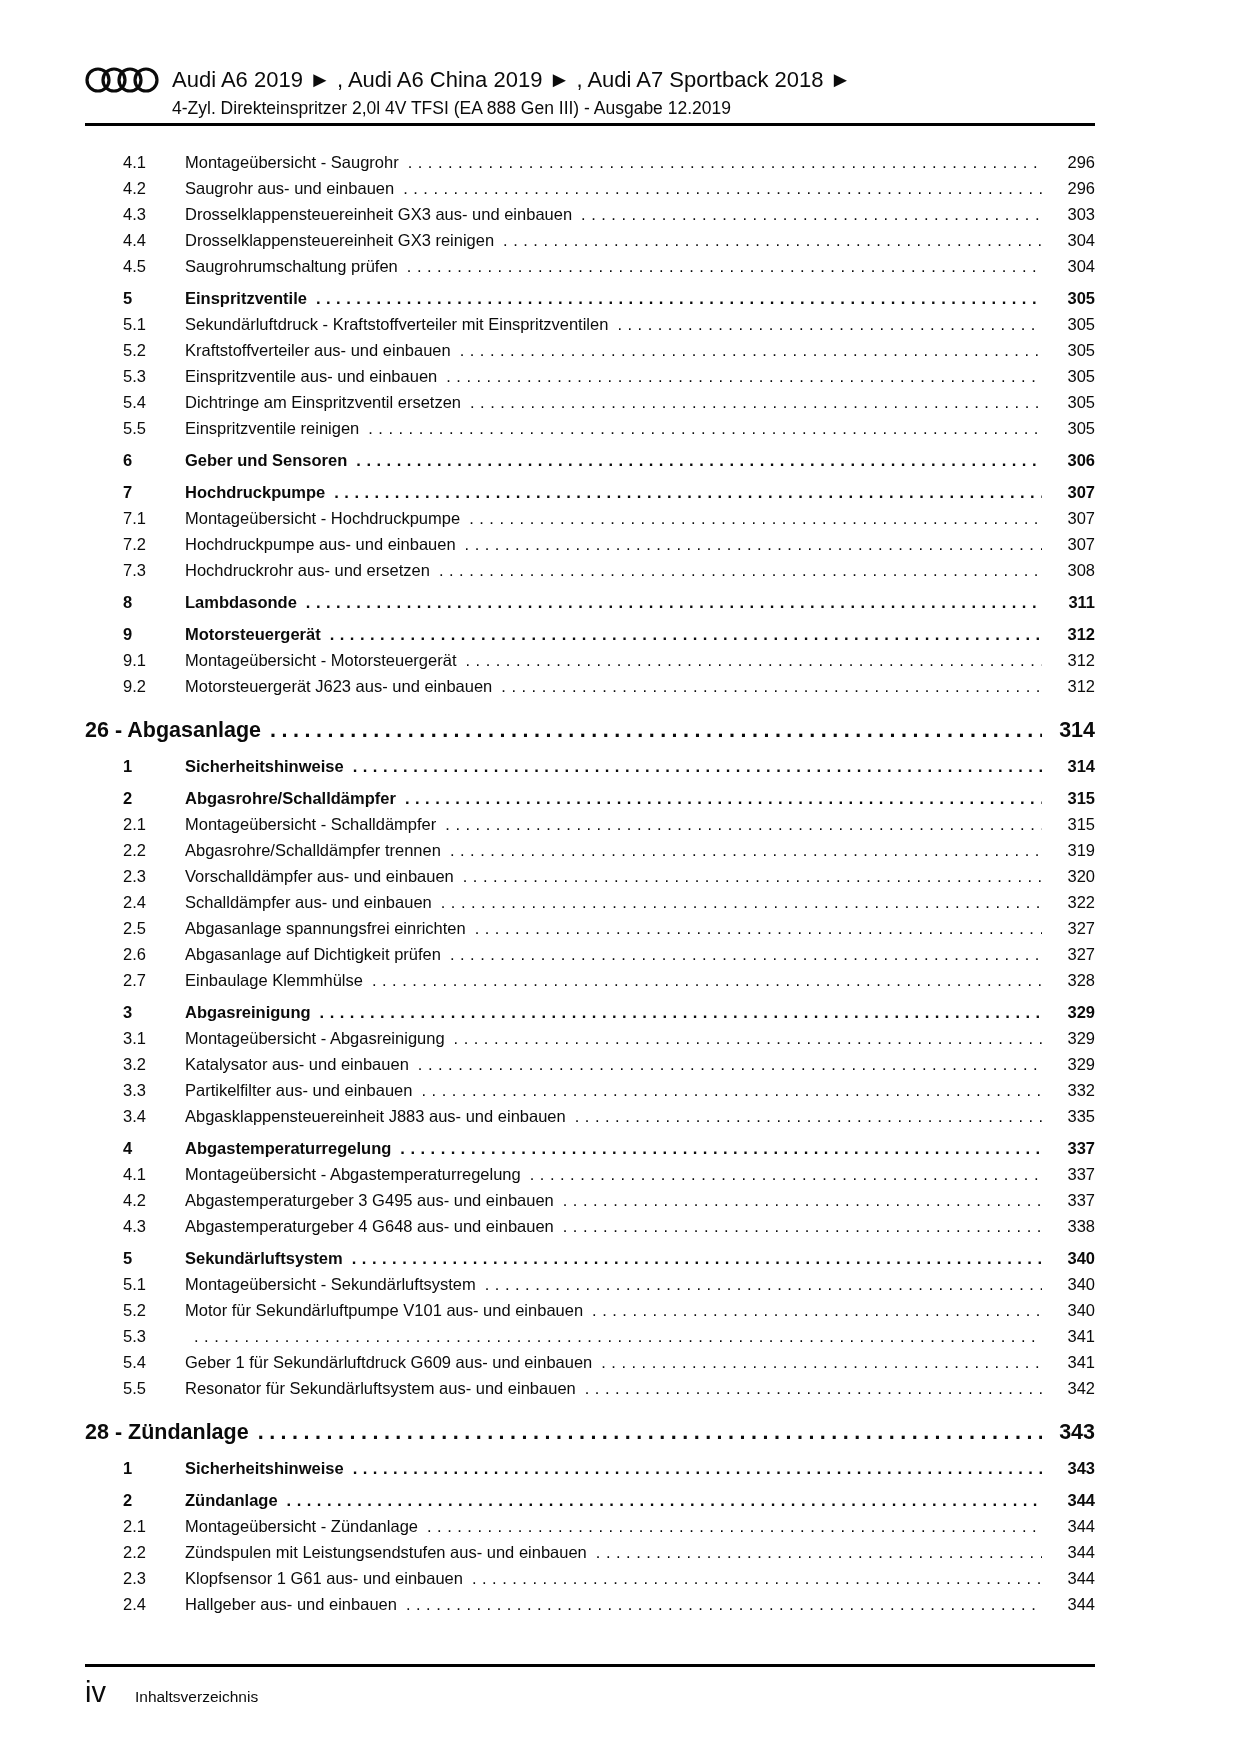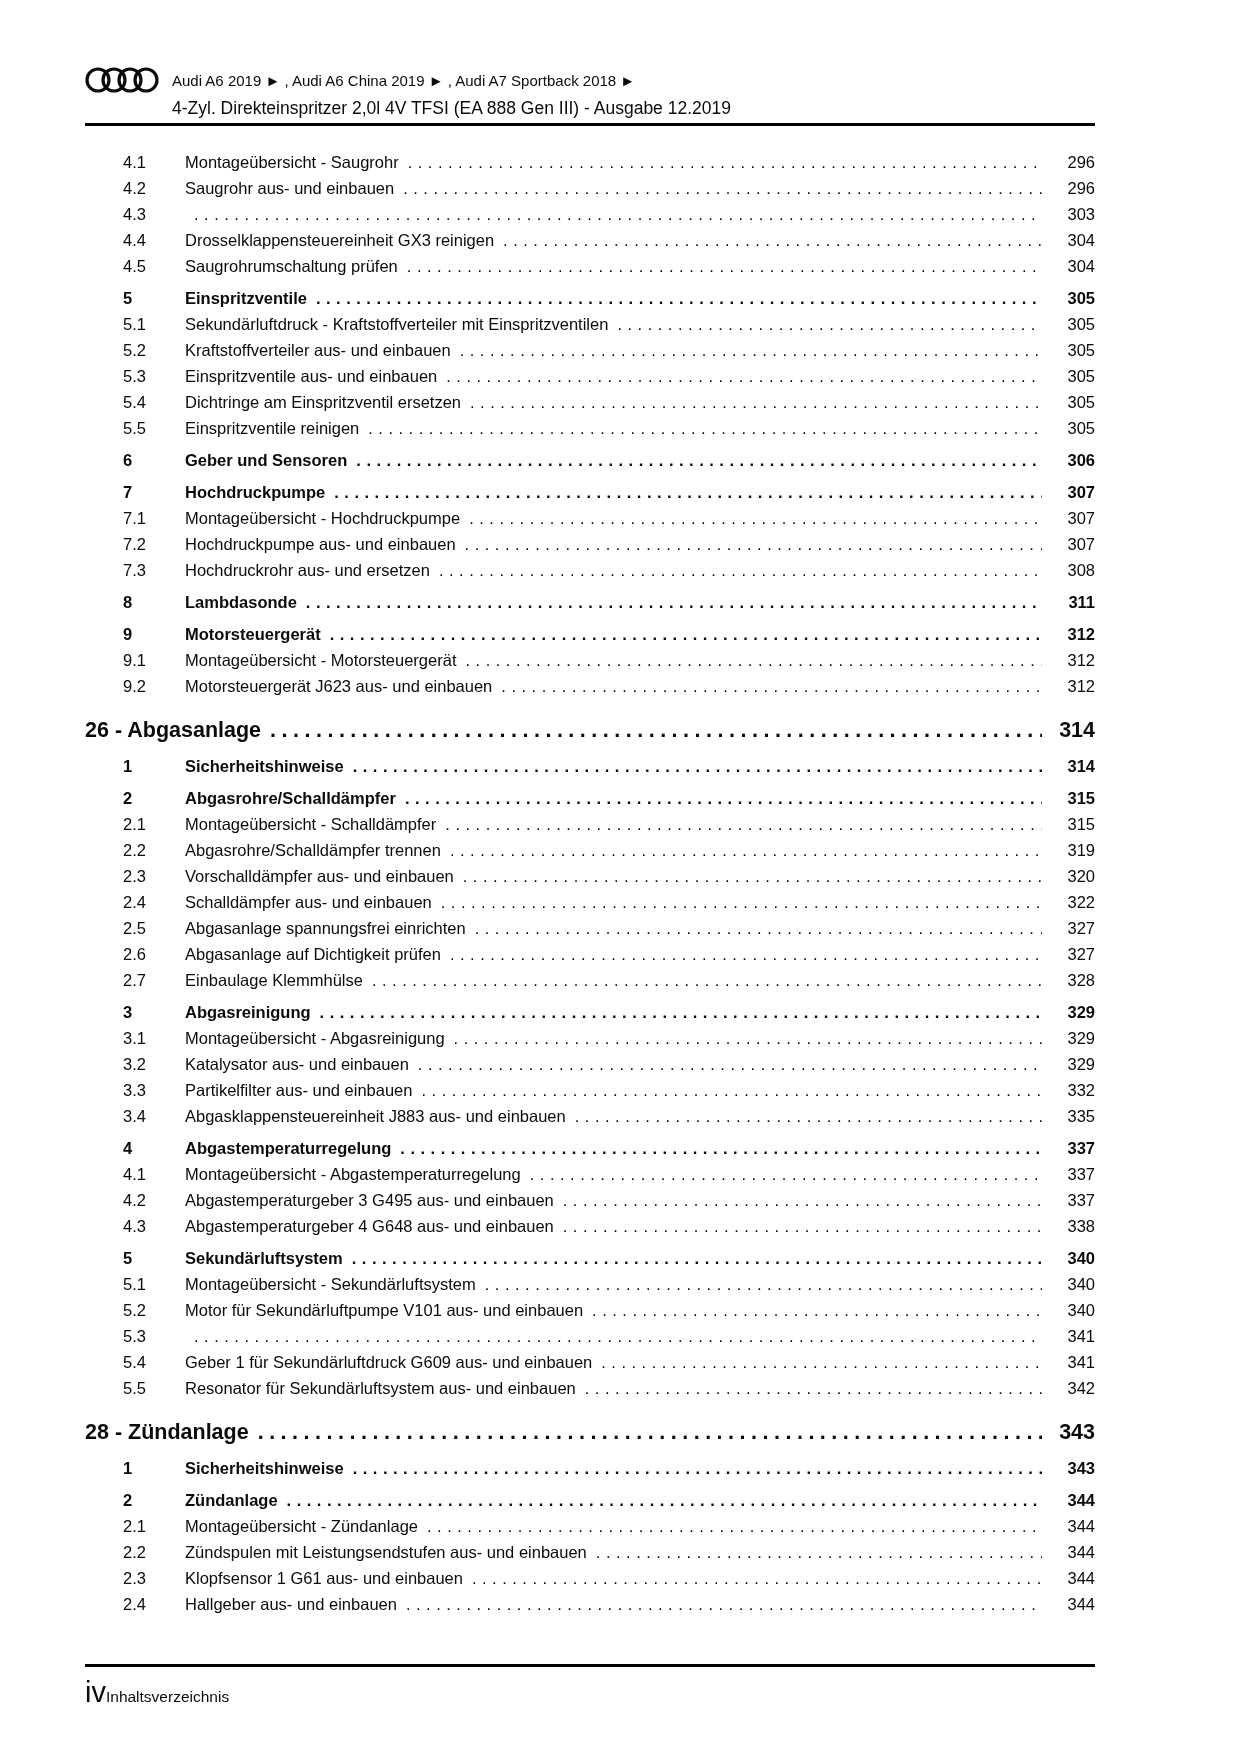--- a/index.html
+++ b/index.html
@@ -6,41 +6,41 @@
   .page{
     position:relative;
     width:1240px;height:1754px;
     background:#ffffff;
     color:#0b0b0b;
     font-family:"Liberation Sans","DejaVu Sans",sans-serif;
     overflow:hidden;
   }
   
   .header{position:absolute;top:64px;left:85px;width:1010px;}
-  .header-line1{display:flex;align-items:center;gap:13px;height:32px;font-size:15px;white-space:nowrap;}
+  .header-line1{display:flex;align-items:center;gap:13px;height:32px;font-size:22px;white-space:nowrap;}
   .audi-logo{flex:none;display:block;}
   .header-line2{margin-left:87px;margin-top:1px;height:23px;line-height:23px;font-size:17.5px;white-space:nowrap;}
   .header-rule{margin-top:3px;height:3px;background:#000;}
   
   .toc{position:absolute;top:149px;left:85px;width:1010px;}
   .toc-row{display:flex;align-items:baseline;height:26px;line-height:26px;font-size:16.5px;white-space:nowrap;}
   .toc-row.indent{padding-left:38px;}
   .toc-row.section{font-weight:700;margin-top:6px;}
   .toc-row.chapter{font-size:21.5px;height:34px;line-height:34px;margin-top:14px;margin-bottom:6px;font-weight:700;}
   .toc-num{flex:none;width:62px;}
   .toc-title{flex:none;}
   .dots{
     flex:1 1 auto;min-width:0;overflow:hidden;
     letter-spacing:5.5px;margin-left:9px;margin-right:7px;
   }
   .toc-page{flex:none;width:46px;text-align:right;}
   
   .footer{position:absolute;top:1664px;left:85px;width:1010px;}
   .footer-rule{height:3px;background:#000;}
-  .footer-line{display:flex;align-items:baseline;margin-top:8px;}
+  .footer-line{display:flex;align-items:baseline;gap:29px;margin-top:8px;}
   .footer-roman{font-size:29px;line-height:34px;}
   .footer-label{font-size:15.5px;}
 </style>
 </head>
 <body>
 
 <div class="page">
 
   <div class="header">
     <div class="header-line1">
@@ -66,20 +66,21 @@
         <span class="toc-page">296</span>
       </div>
       <div class="toc-row entry indent">
         <span class="toc-num">4.2</span>
         <span class="toc-title">Saugrohr aus- und einbauen</span>
         <span class="dots">............................................................................................................................................................................................................................</span>
         <span class="toc-page">296</span>
       </div>
       <div class="toc-row entry indent">
         <span class="toc-num">4.3</span>
+        <span class="toc-title">Drosselklappensteuereinheit GX3 aus- und einbauen</span>
         <span class="dots">............................................................................................................................................................................................................................</span>
         <span class="toc-page">303</span>
       </div>
       <div class="toc-row entry indent">
         <span class="toc-num">4.4</span>
         <span class="toc-title">Drosselklappensteuereinheit GX3 reinigen</span>
         <span class="dots">............................................................................................................................................................................................................................</span>
         <span class="toc-page">304</span>
       </div>
       <div class="toc-row entry indent">

